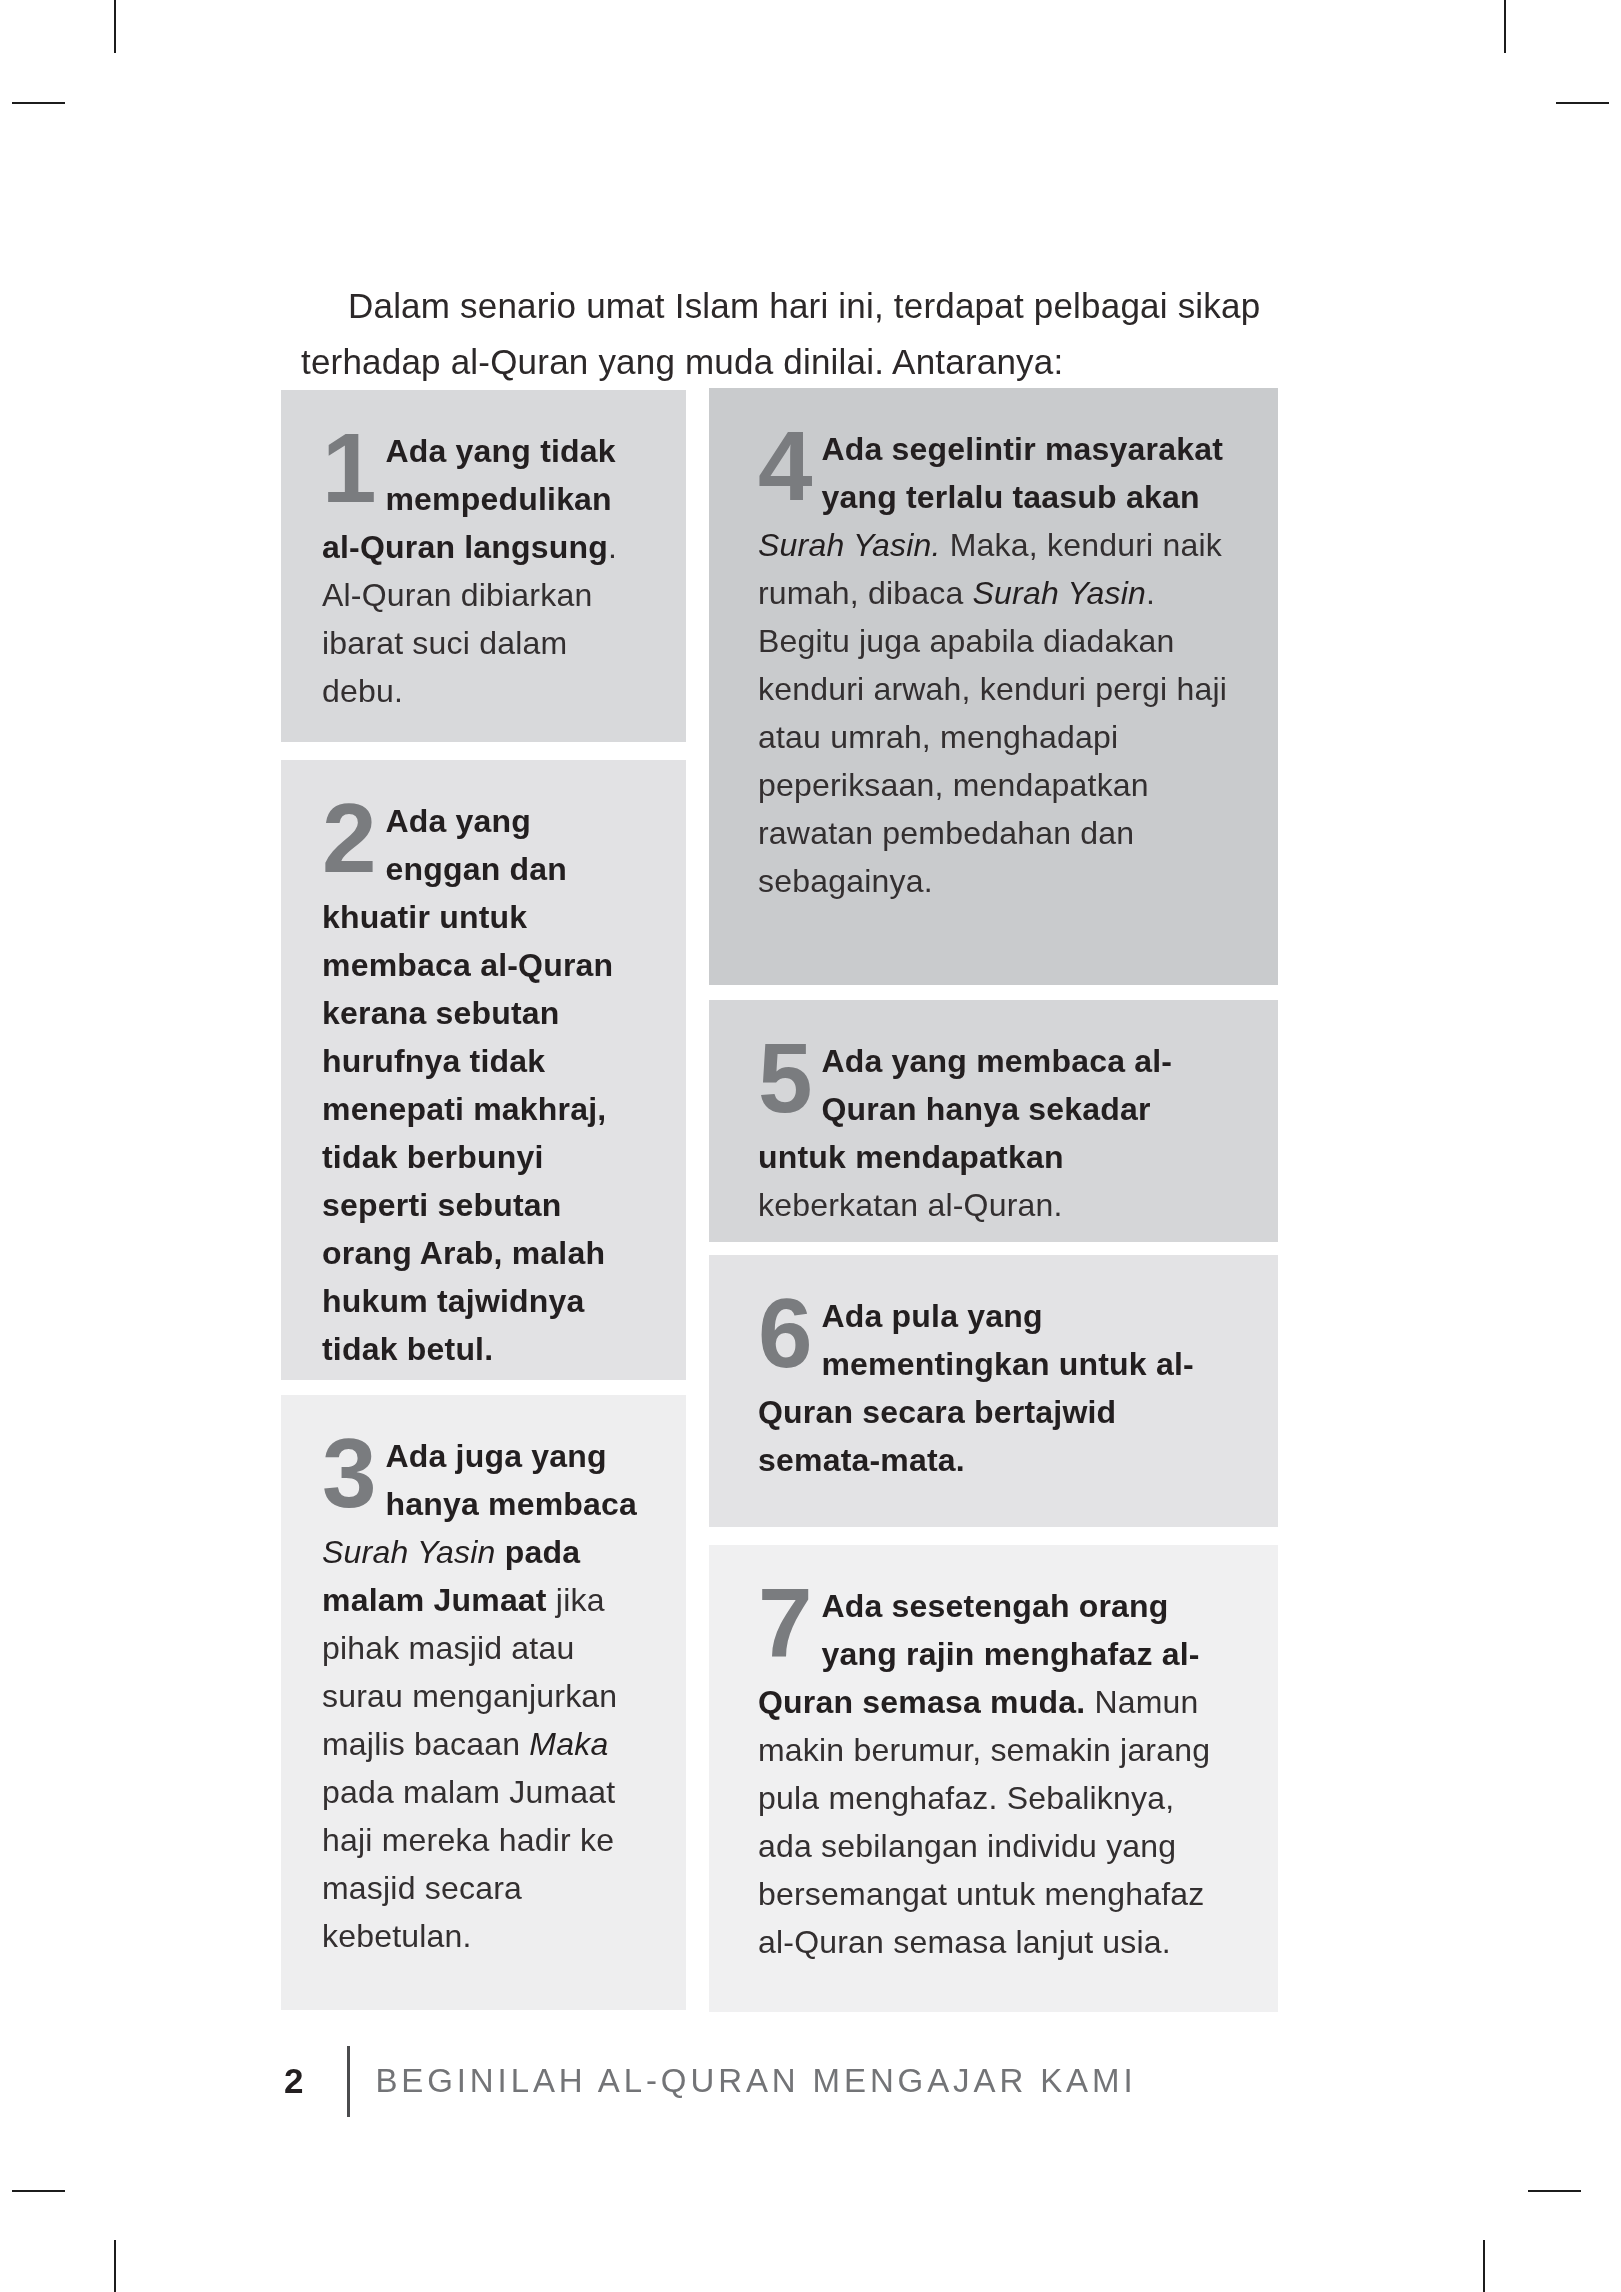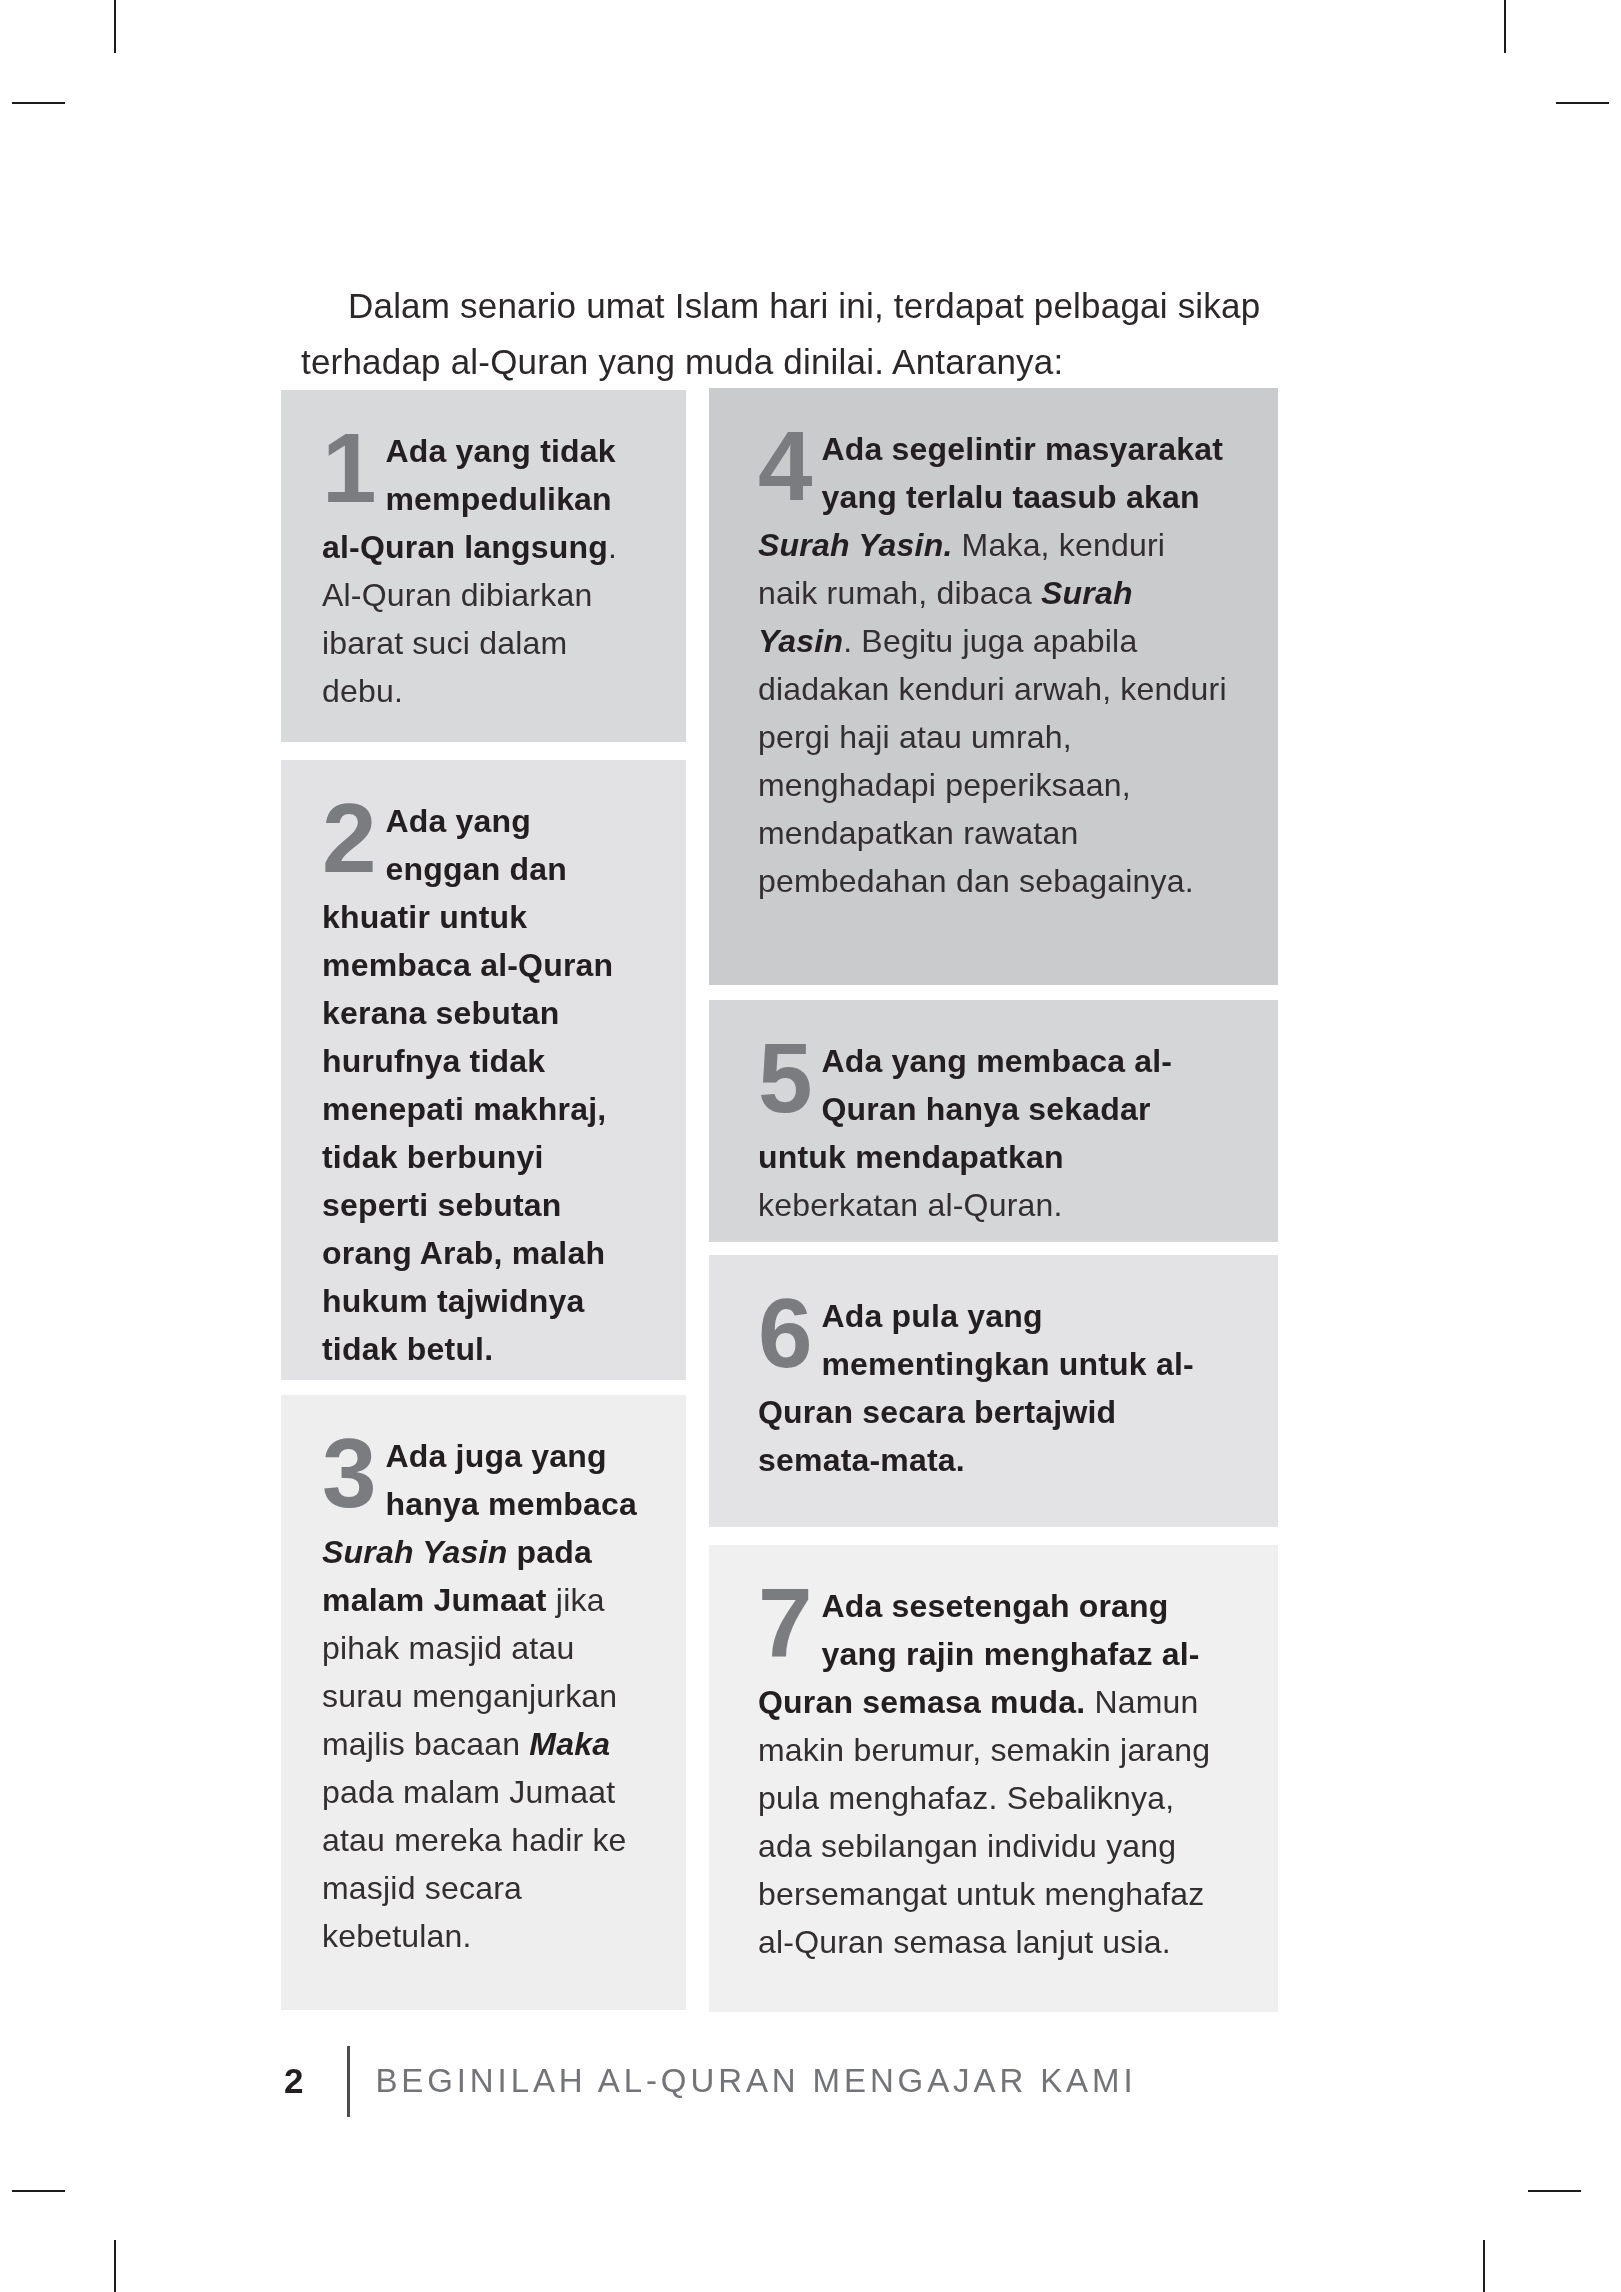--- a/index.html
+++ b/index.html
@@ -49,21 +49,21 @@
     letter-spacing:0.2px;
   }
   .dropnum{
     float:left;
     font-size:98px;line-height:74px;
     font-weight:700;color:#7a7c7f;
     margin:3.9px 11.8px 0 0;
     letter-spacing:-2.9px;
   }
   .seg-b{font-weight:700;color:#231f20;}
-  .seg-bi{font-weight:700;font-style:italic;color:#231f20;}
+  .seg-bi{font-weight:400;font-style:italic;color:#231f20;}
   .seg-r{font-weight:400;color:#332f30;}
 
   
   .footer{
     position:absolute;left:284px;top:2044px;height:74px;width:882px;
     display:flex;align-items:center;
   }
   .pagenum{
     font-size:35px;font-weight:700;color:#231f20;width:63px;
   }
@@ -102,21 +102,21 @@
   </section>
 
   <section class="note-box col-left box-2" style="background-color: rgb(226, 226, 228);">
     <p class="note-text">
       <span class="dropnum">2</span><span><span class="seg-b">Ada yang enggan dan khuatir untuk membaca al-Quran kerana sebutan hurufnya tidak menepati makhraj, tidak berbunyi seperti sebutan orang Arab, malah hukum tajwidnya tidak betul.</span></span>
     </p>
   </section>
 
   <section class="note-box col-left box-3" style="background-color: rgb(238, 238, 239);">
     <p class="note-text">
-      <span class="dropnum">3</span><span><span class="seg-b">Ada juga yang hanya membaca </span><span class="seg-bi">Surah Yasin</span><span class="seg-b"> pada malam Jumaat</span><span class="seg-r"> jika pihak masjid atau surau menganjurkan majlis bacaan </span><span class="seg-bi">Maka</span><span class="seg-r"> pada malam Jumaat atau mereka hadir ke masjid secara kebetulan.</span></span>
+      <span class="dropnum">3</span><span><span class="seg-b">Ada juga yang hanya membaca </span><span class="seg-bi">Surah Yasin</span><span class="seg-b"> pada malam Jumaat</span><span class="seg-r"> jika pihak masjid atau surau menganjurkan majlis bacaan </span><span class="seg-bi">Maka</span><span class="seg-r"> pada malam Jumaat haji mereka hadir ke masjid secara kebetulan.</span></span>
     </p>
   </section>
 
   <section class="note-box col-right box-4" style="background-color: rgb(201, 203, 205);">
     <p class="note-text">
       <span class="dropnum">4</span><span><span class="seg-b">Ada segelintir masyarakat yang terlalu taasub akan </span><span class="seg-bi">Surah Yasin.</span><span class="seg-r"> Maka, kenduri naik rumah, dibaca </span><span class="seg-bi">Surah Yasin</span><span class="seg-r">. Begitu juga apabila diadakan kenduri arwah, kenduri pergi haji atau umrah, menghadapi peperiksaan, mendapatkan rawatan pembedahan dan sebagainya.</span></span>
     </p>
   </section>
 
   <section class="note-box col-right box-5" style="background-color: rgb(213, 214, 216);">

